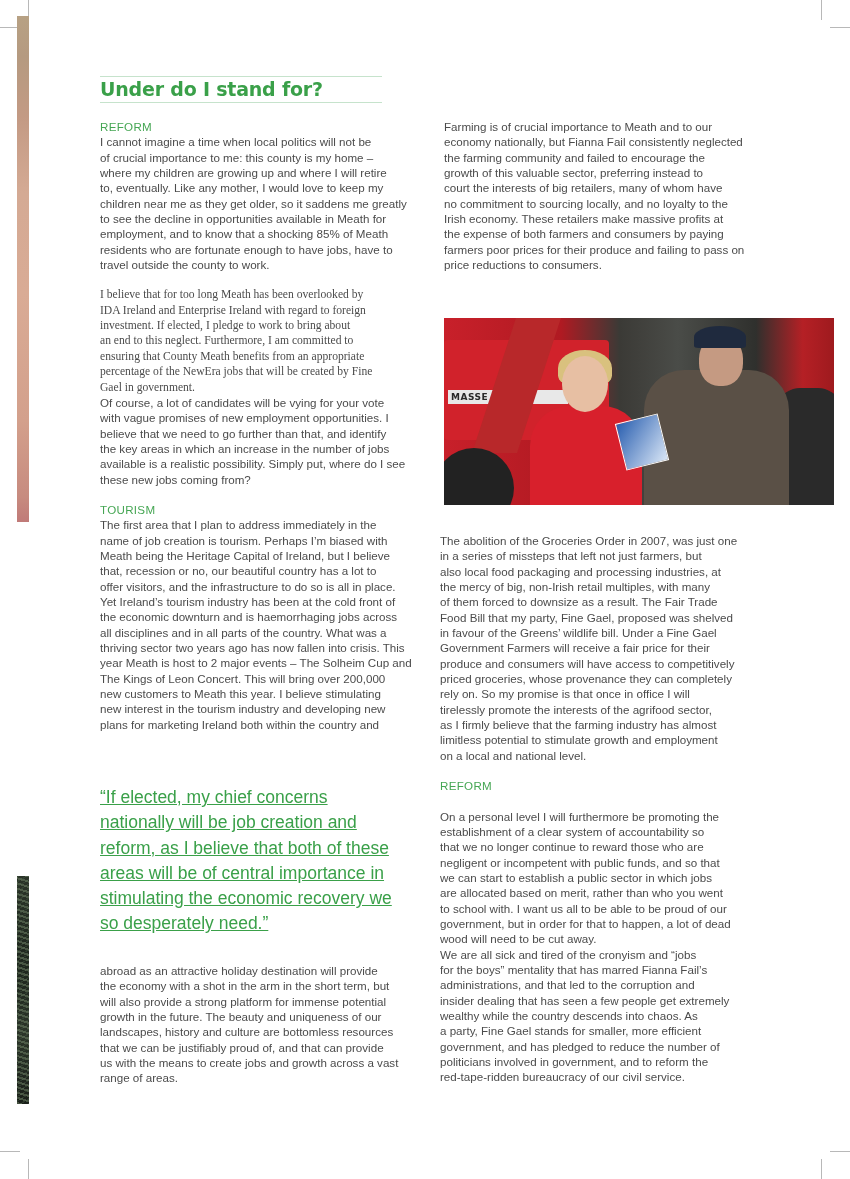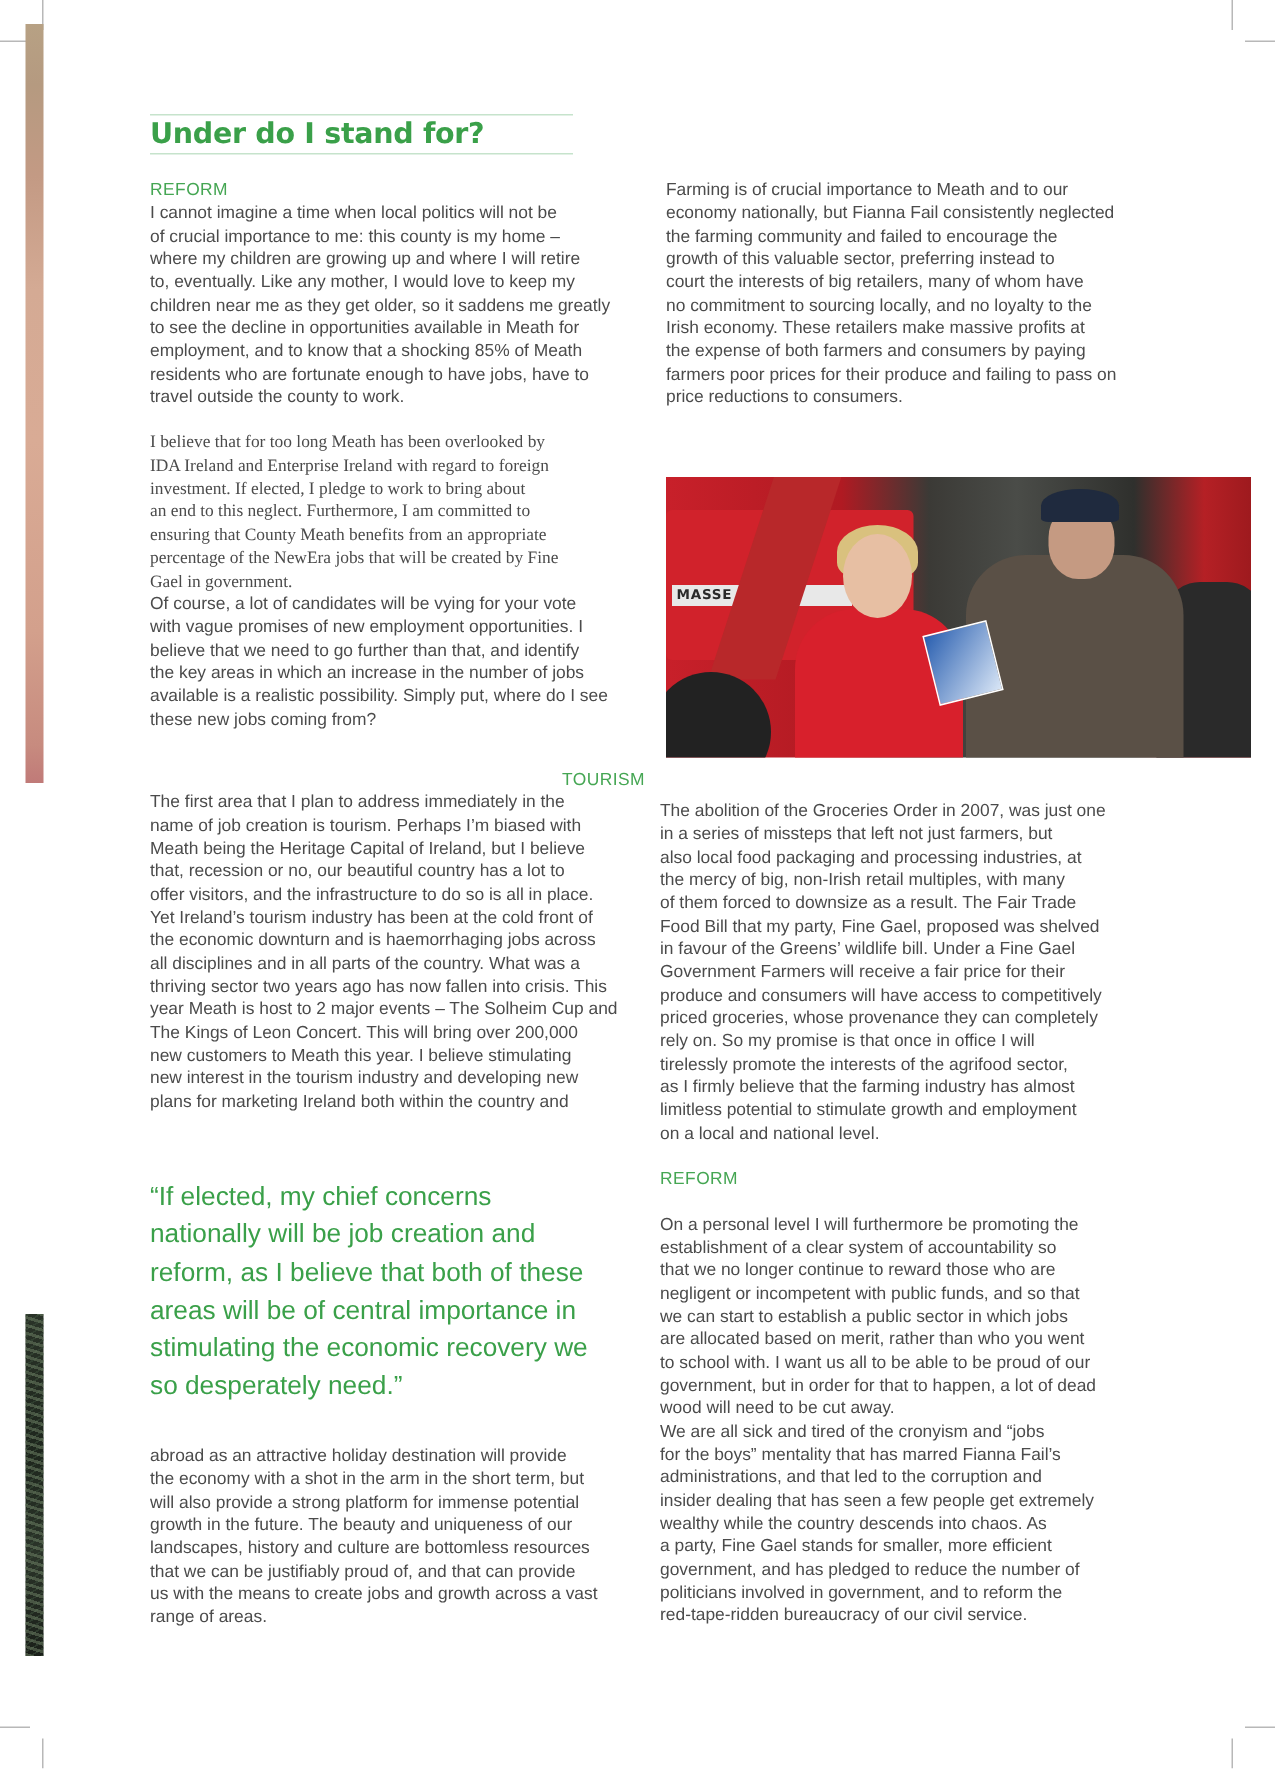--- a/index.html
+++ b/index.html
@@ -31,21 +31,21 @@
   }
 
   .col { position: absolute; width: 330px; }
   .col p, .col .section-heading { font-family: "Liberation Sans", sans-serif; font-size: 11.6px; line-height: 15.35px; }
   .col p { color: #4b4b4b; white-space: pre-line; }
   .section-heading { color: #45a653; letter-spacing: 0.3px; }
 
   .pull-quote {
     position: absolute; left: 100px; top: 785px; width: 330px;
     font-family: "Liberation Sans", sans-serif; font-size: 17.5px; line-height: 25.3px;
-    color: #3aa049; white-space: pre-line;
+    color: #3aa049; white-space: pre-line; text-decoration: underline;
   }
 
   .photo {
     position: absolute; left: 444px; top: 318px; width: 390px; height: 187px; overflow: hidden;
     background: linear-gradient(to right, #c8202a 0%, #b01a22 30%, #3b3a36 45%, #4a4c48 60%, #2f302d 80%, #b52025 92%, #9e1a1e 100%);
   }
   .photo .tractor-left { position: absolute; left: 0; top: 22px; width: 165px; height: 100px; background: #d1222b; border-radius: 4px; }
   .photo .brand-plate { position: absolute; left: 4px; top: 72px; width: 120px; height: 14px; background: #e8e8e8; font-size: 9px; font-weight: bold; color: #2a2a2a; font-family: "DejaVu Sans", sans-serif; padding-left: 3px; line-height: 14px; letter-spacing: 0.5px; overflow: hidden; }
   .photo .loader-arm { position: absolute; left: 50px; top: 0; width: 45px; height: 135px; background: #b8282a; transform: skewX(-18deg); }
   .photo .tyre { position: absolute; left: -10px; top: 130px; width: 80px; height: 80px; border-radius: 50%; background: #222; }
@@ -94,21 +94,21 @@
 an end to this neglect. Furthermore, I am committed to
 ensuring that County Meath benefits from an appropriate
 percentage of the NewEra jobs that will be created by Fine
 Gael in government.</p>
   <p>Of course, a lot of candidates will be vying for your vote
 with vague promises of new employment opportunities. I
 believe that we need to go further than that, and identify
 the key areas in which an increase in the number of jobs
 available is a realistic possibility. Simply put, where do I see
 these new jobs coming from?</p>
-  <div class="section-heading" style="margin-top:25px;text-align:right;">TOURISM</div>
+  <div class="section-heading" style="margin-top:15px;">TOURISM</div>
   <p>The first area that I plan to address immediately in the
 name of job creation is tourism. Perhaps I’m biased with
 Meath being the Heritage Capital of Ireland, but I believe
 that, recession or no, our beautiful country has a lot to
 offer visitors, and the infrastructure to do so is all in place.
 Yet Ireland’s tourism industry has been at the cold front of
 the economic downturn and is haemorrhaging jobs across
 all disciplines and in all parts of the country. What was a
 thriving sector two years ago has now fallen into crisis. This
 year Meath is host to 2 major events – The Solheim Cup and

